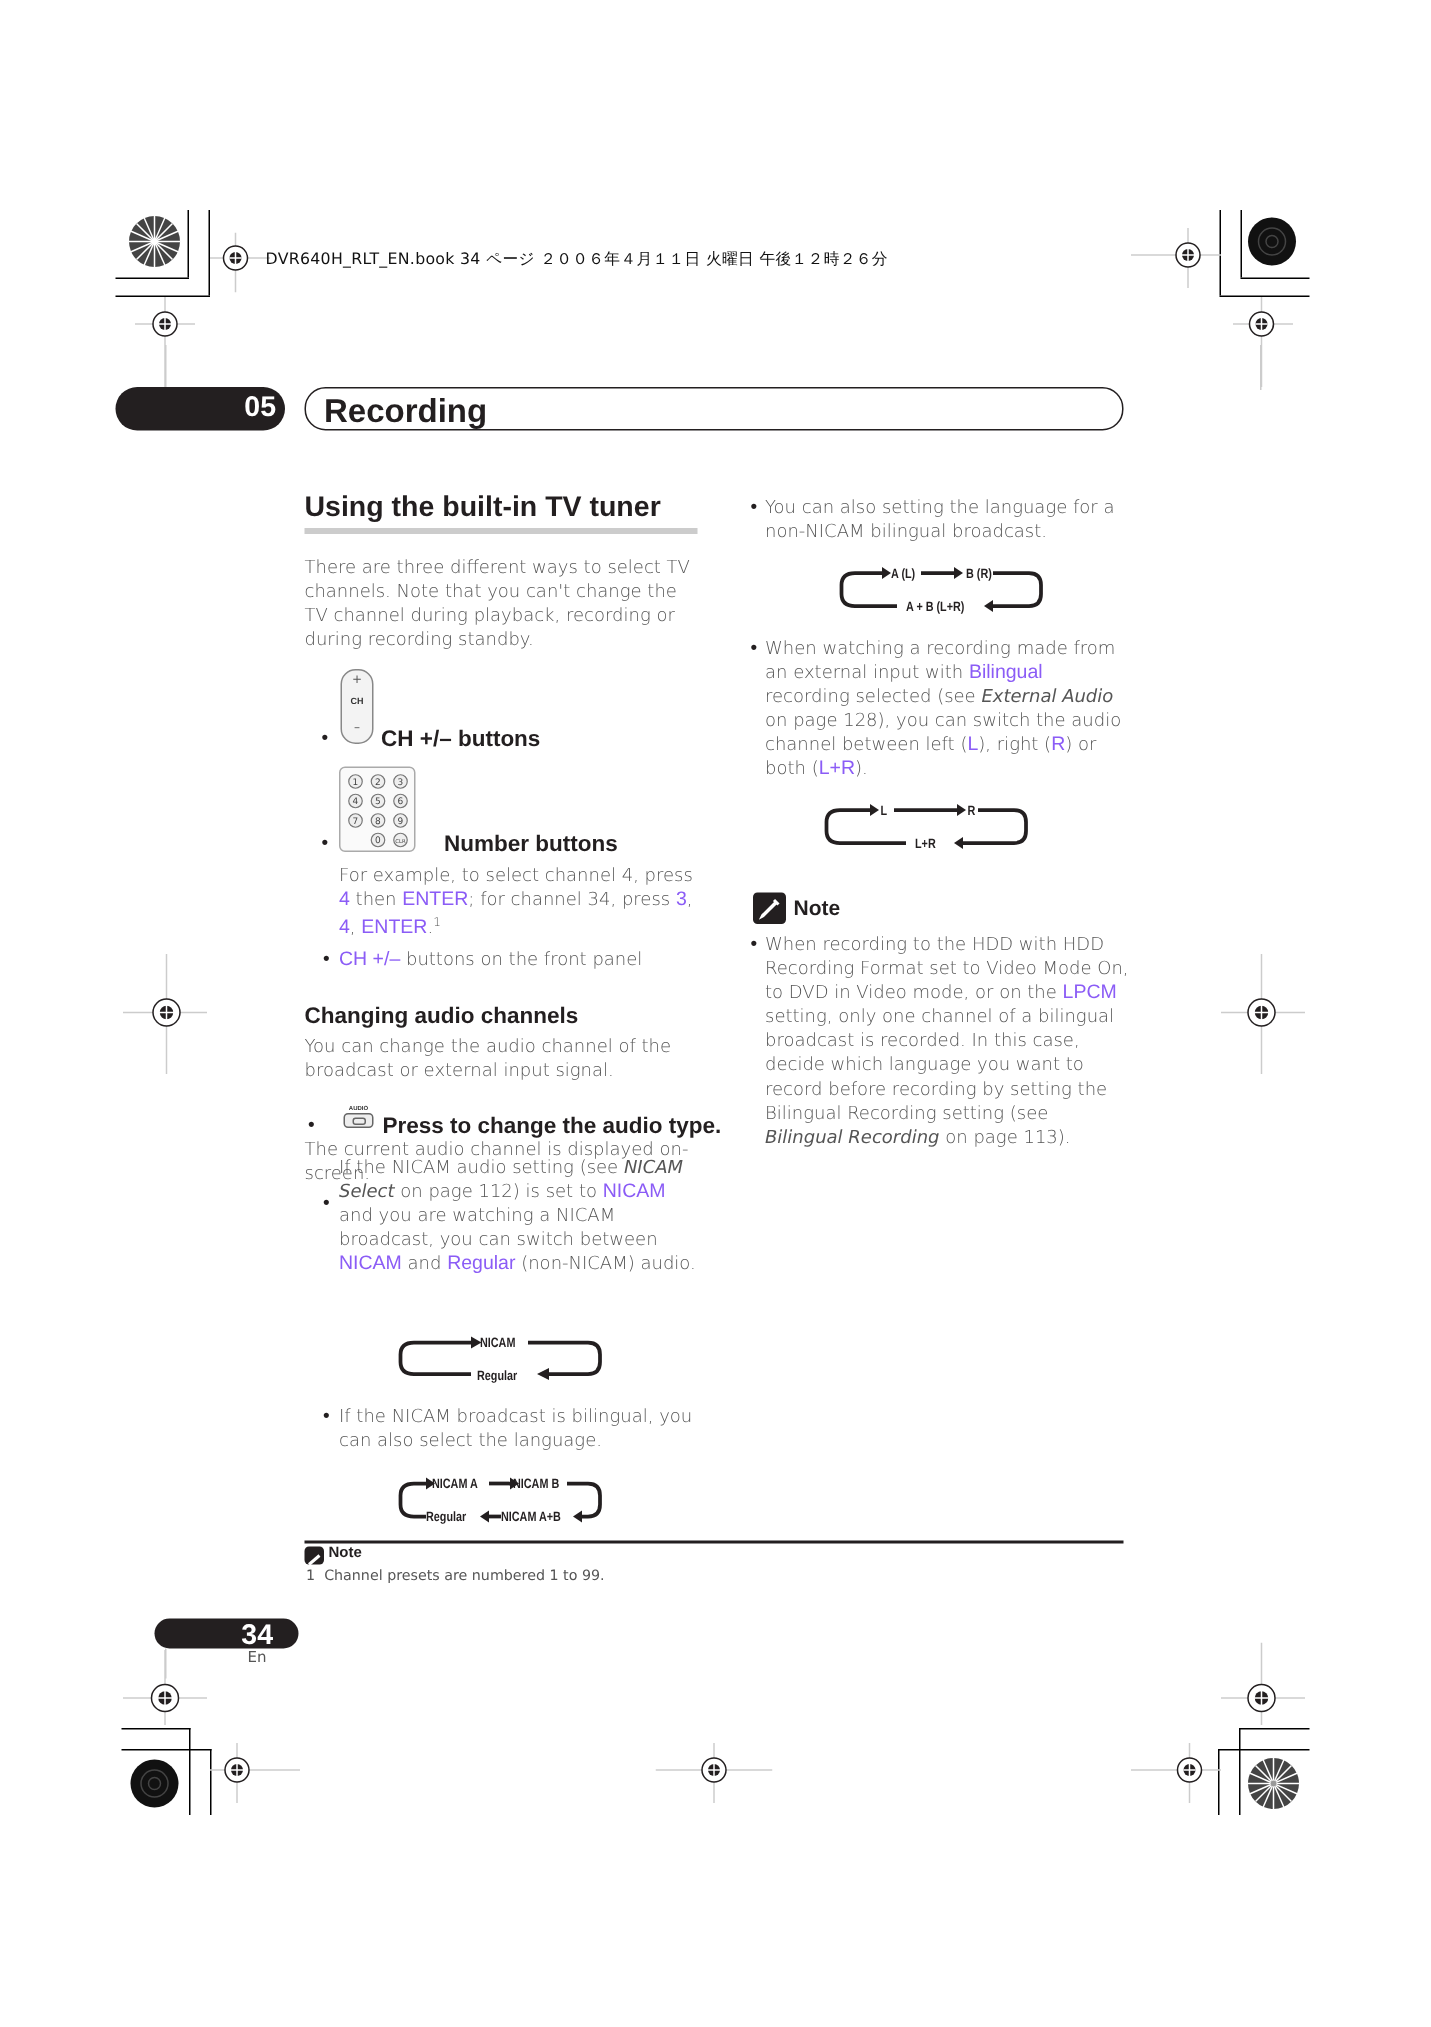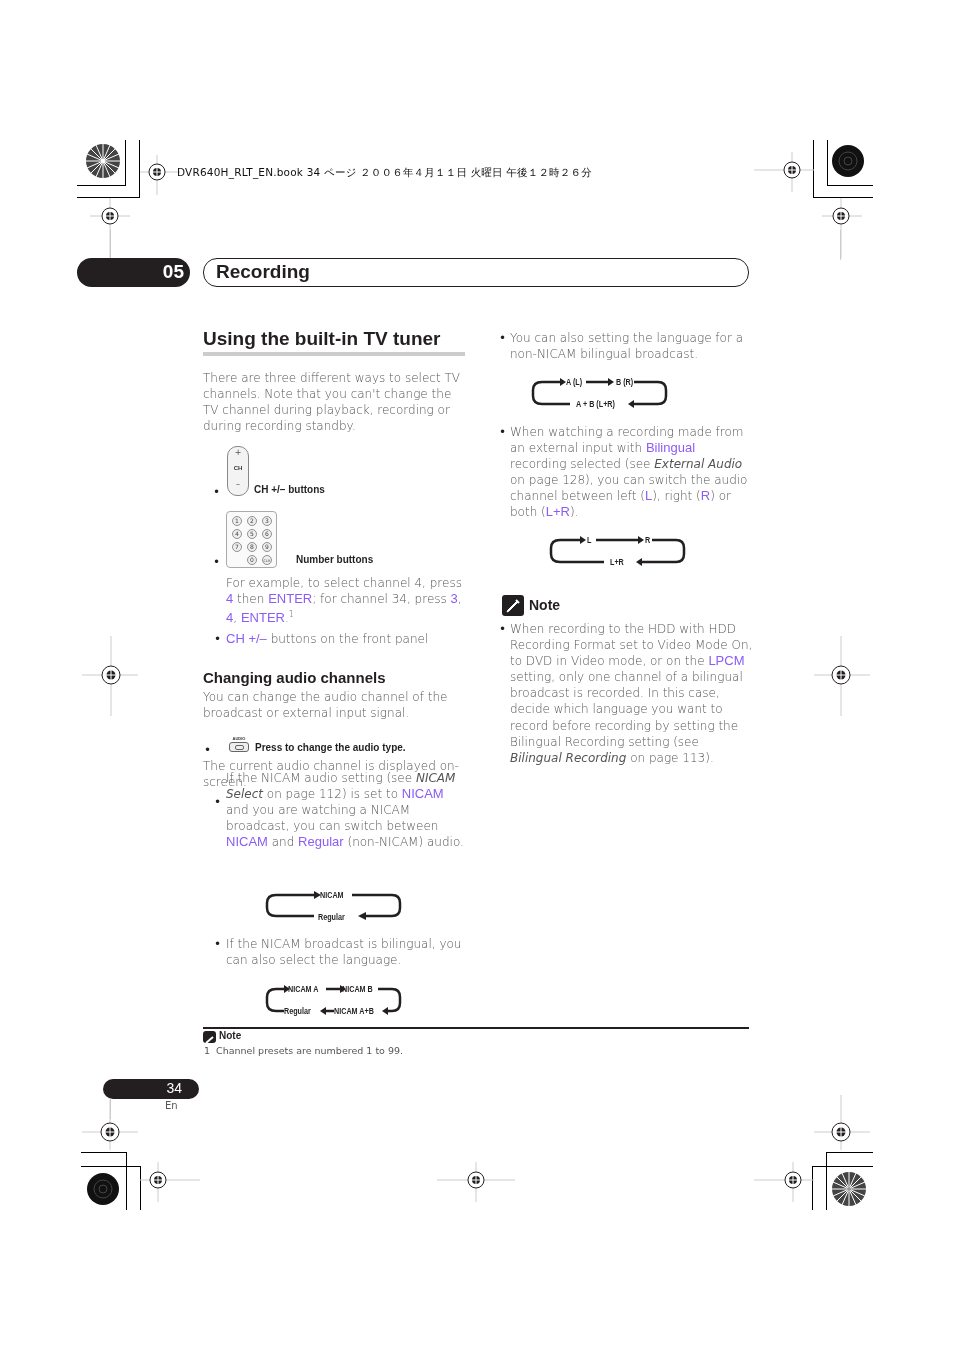--- a/index.html
+++ b/index.html
@@ -7,34 +7,34 @@
          font-family:"DejaVu Sans", sans-serif; color:#555; }
   .abs { position:absolute; }
   .vline { position:absolute; width:1px; background:#ccc; }
   .blk-h { position:absolute; height:1px; background:#000; }
   .blk-v { position:absolute; width:1px; background:#000; }
   .header-text { font-family:"DejaVu Sans", sans-serif; font-size:10.5px; color:#111; letter-spacing:0.2px; white-space:nowrap; }
 
   .chapter-tab { position:absolute; left:77px; top:258px; width:113px; height:29px; background:#231f20; border-radius:15px; }
   .chapter-num { position:absolute; right:6px; top:3px; color:#fff; font-family:"Liberation Sans", sans-serif; font-weight:bold; font-size:19px; }
   .chapter-bar { position:absolute; left:203px; top:258px; width:544px; height:27px; border:1px solid #231f20; border-radius:14px; }
-  .chapter-title { position:absolute; left:12px; top:2px; font-family:"Liberation Sans", sans-serif; font-weight:bold; font-size:19px; color:#231f20; }
+  .chapter-title { position:absolute; left:12px; top:2px; font-family:"Liberation Sans", sans-serif; font-weight:bold; font-size:22px; color:#231f20; }
 
   .h1 { font-family:"Liberation Sans", sans-serif; font-weight:bold; font-size:19px; color:#231f20; }
   .h1-rule { position:absolute; left:203px; top:352px; width:262px; height:4px; background:#ccc; }
   .h2 { font-family:"Liberation Sans", sans-serif; font-weight:bold; font-size:15px; color:#231f20; }
   .p { font-family:"DejaVu Sans", sans-serif; font-size:12px; line-height:16.1px; color:#555; font-weight:300; }
   .p b { color:#8b5cf6; font-family:"Liberation Sans", sans-serif; font-size:13px; }
   .p i { font-style:italic; }
-  .bold-label { font-family:"Liberation Sans", sans-serif; font-weight:bold; font-size:10px; color:#231f20; }
+  .bold-label { font-family:"Liberation Sans", sans-serif; font-weight:bold; font-size:15px; color:#231f20; }
   .bullet { position:absolute; font-size:12px; color:#231f20; }
   .diagram-text { font-family:"Liberation Sans", sans-serif; font-weight:bold; font-size:9px; color:#231f20; white-space:nowrap; transform:scaleX(0.8); transform-origin:left; }
   .note-icon { position:absolute; background:#231f20; border-radius:3px; }
   .page-tab { position:absolute; left:103px; top:1079px; width:96px; height:20px; background:#231f20; border-radius:10px; }
-  .page-num { position:absolute; right:17px; top:1px; color:#fff; font-family:"Liberation Sans", sans-serif; font-weight:normal; font-size:14px; }
+  .page-num { position:absolute; right:17px; top:1px; color:#fff; font-family:"Liberation Sans", sans-serif; font-weight:bold; font-size:19px; }
 </style>
 </head>
 <body>
 
 <div>
 
   <svg class="abs" style="left:85px;top:143px" width="36" height="36">
     <circle cx="18" cy="18" r="17" fill="#444"></circle>
     <g stroke="#fff" stroke-width="1">
       <line x1="18" y1="1" x2="18" y2="35"></line>
@@ -303,21 +303,21 @@
   </svg>
   <span class="abs diagram-text" style="left:24px;top:4px">NICAM A</span>
   <span class="abs diagram-text" style="left:78px;top:4px">NICAM B</span>
   <span class="abs diagram-text" style="left:20px;top:26px">Regular</span>
   <span class="abs diagram-text" style="left:70px;top:26px">NICAM A+B</span>
 </div>
 
 <span class="bullet" style="left:499px;top:331px">•</span>
 <div class="abs p" style="left:510px;top:330px;width:240px">You can also setting the language for a non-NICAM bilingual broadcast.</div>
 
-<div class="abs" style="left:530px;top:374px;width:140px;height:40px">
+<div class="abs" style="left:558px;top:374px;width:140px;height:40px">
   <svg width="140" height="40" class="abs" style="left:0;top:0">
     <g fill="none" stroke="#231f20" stroke-width="2.5">
       <path d="M30 8 H12 Q3 8 3 16 V22 Q3 30 12 30 H40"></path>
       <path d="M56 8 H78"></path>
       <path d="M104 8 H128 Q136 8 136 16 V22 Q136 30 128 30 H104"></path>
     </g>
     <polygon points="30,4 36,8 30,12" fill="#231f20"></polygon>
     <polygon points="78,4 84,8 78,12" fill="#231f20"></polygon>
     <polygon points="104,26 98,30 104,34" fill="#231f20"></polygon>
   </svg>

